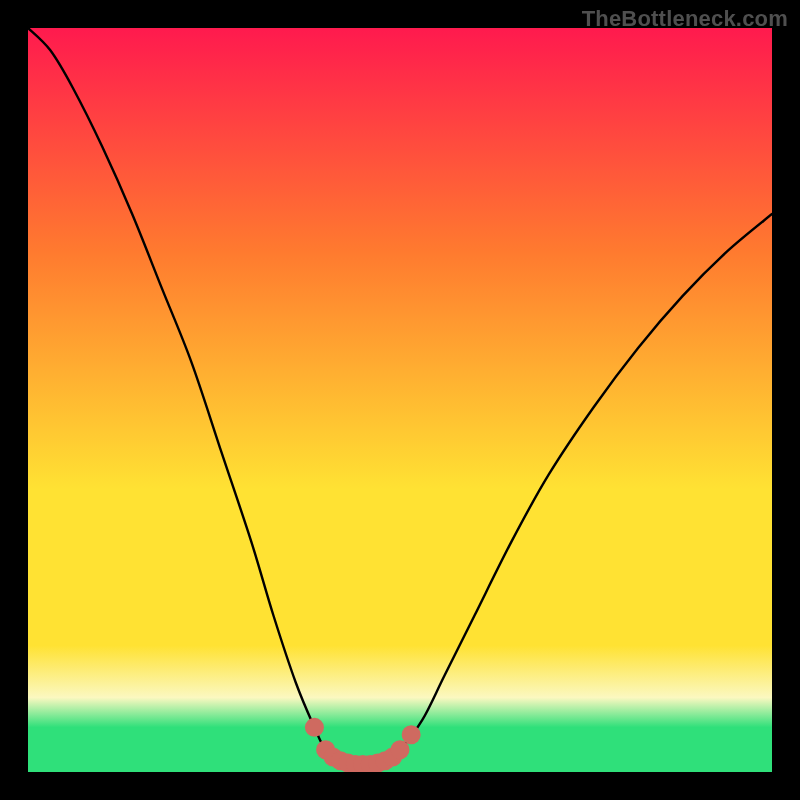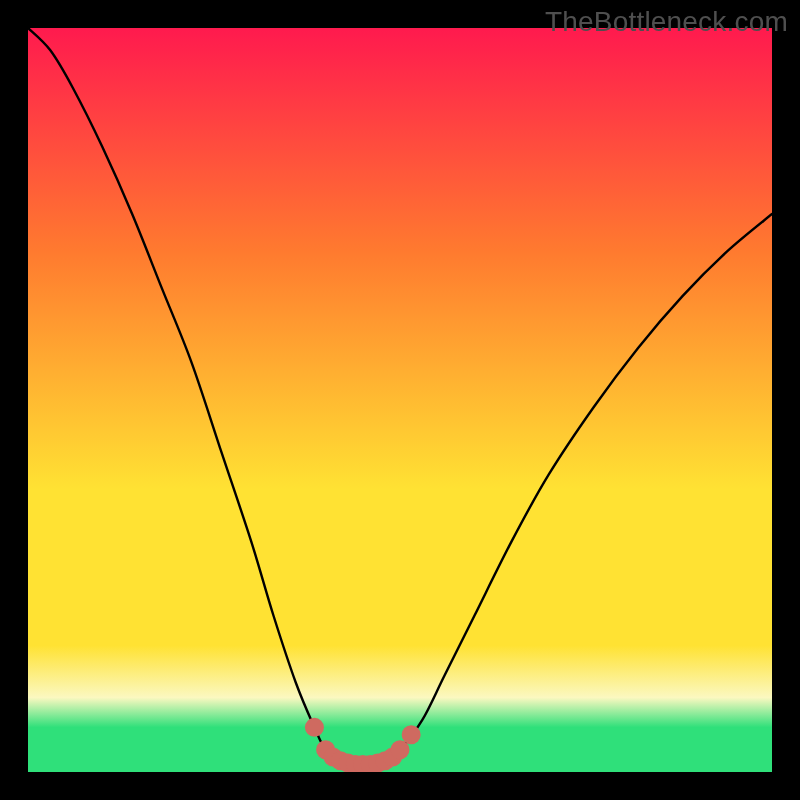--- a/index.html
+++ b/index.html
@@ -23,22 +23,22 @@
     top: 28px;
     width: 744px;
     height: 744px;
     overflow: hidden;
   }
   .watermark {
     position: absolute;
     top: 6px;
     right: 12px;
     color: #4f4f4f;
-    font-size: 28px;
-    font-weight: 400;
+    font-size: 22px;
+    font-weight: 700;
     letter-spacing: 0.2px;
     z-index: 5;
   }
   svg { display: block; }
 </style>
 </head>
 <body>
 
 <div class="frame">
   <div class="watermark">TheBottleneck.com</div>

